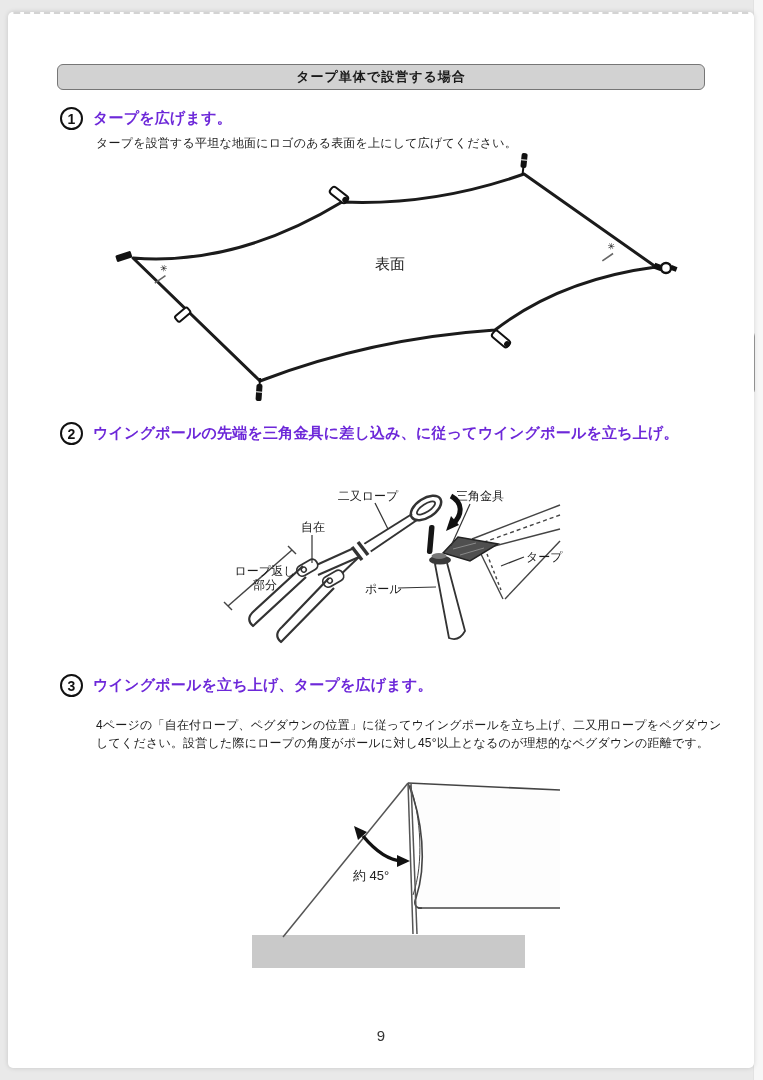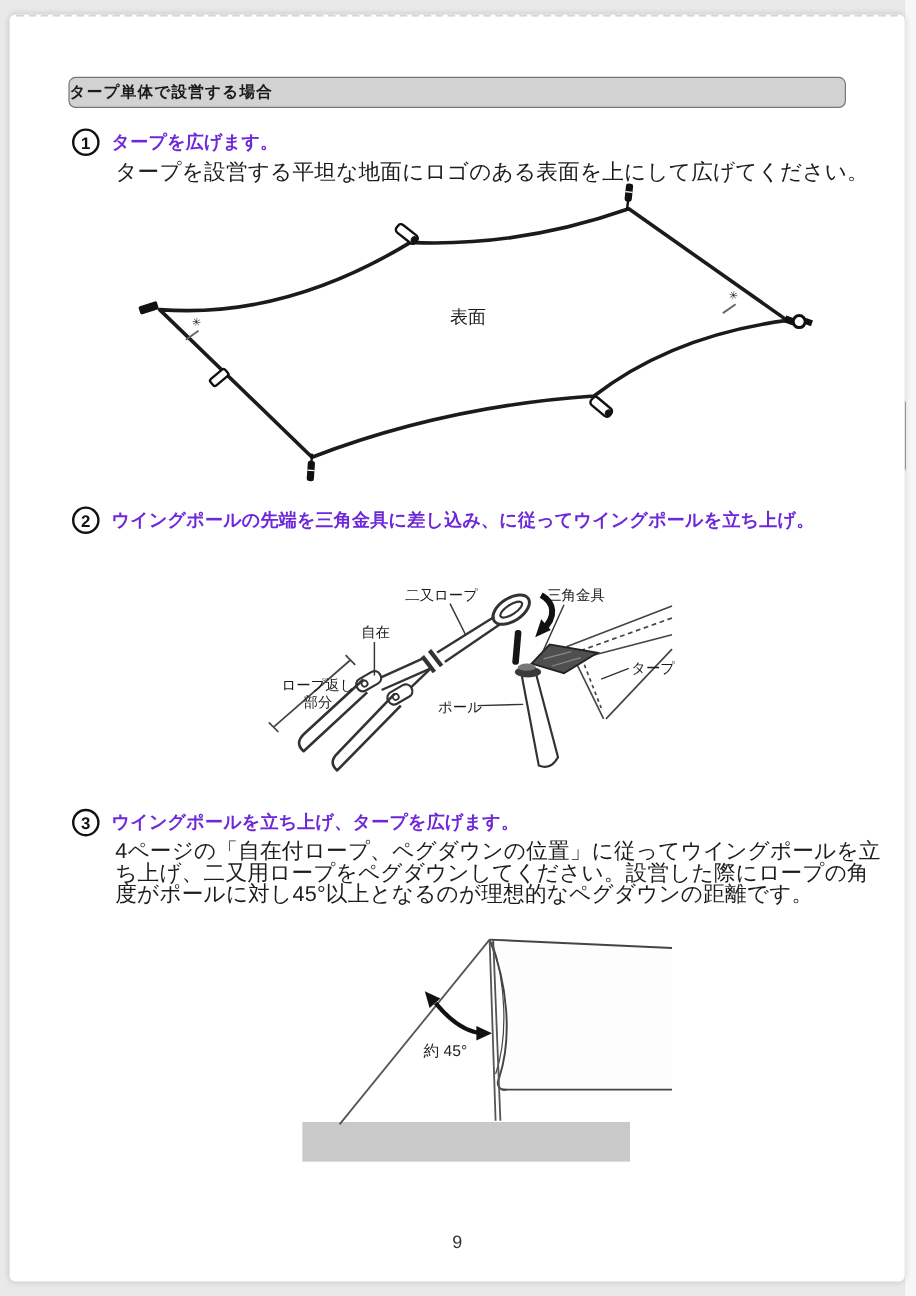--- a/index.html
+++ b/index.html
@@ -25,32 +25,32 @@
   }
   .page-top-edge{
     position:absolute;left:4px;top:0;width:738px;height:0;
     border-top:2px dashed #d4d4d4;border-radius:5px 5px 0 0;
   }
   .banner{
     position:absolute;left:49px;top:52px;width:648px;height:26px;
     background:var(--banner_fill,#d2d2d2);
     border:1.5px solid var(--banner_border,#767676);
     border-radius:6px;box-sizing:border-box;
-    display:flex;align-items:center;
+    display:flex;align-items:center;justify-content:center;
     font-size:13px;font-weight:bold;letter-spacing:1px;color:#1a1a1a;
   }
   .step-head{position:absolute;display:flex;align-items:center;gap:10px;}
   .step-badge{
     width:23px;height:23px;border:2px solid #111;border-radius:50%;
     box-sizing:border-box;display:flex;align-items:center;justify-content:center;
     font-size:14px;font-weight:bold;color:#111;flex:0 0 auto;
   }
   .step-title{font-size:15px;font-weight:bold;color:#6d28d9;letter-spacing:0.2px;}
   .step-desc{
-    position:absolute;font-size:18px;line-height:18px;color:#1c1c1c;
+    position:absolute;font-size:12px;line-height:18px;color:#1c1c1c;
     letter-spacing:0.2px;
   }
   .diagram{position:absolute;}
   .page-number{
     position:absolute;left:0;top:1015px;width:746px;text-align:center;
     font-size:15px;color:#333;
   }
   svg text{font-family:"Liberation Sans","DejaVu Sans",sans-serif;}
 </style>
 </head>
@@ -209,21 +209,21 @@
     <text x="57" y="88" font-size="12" text-anchor="middle" fill="#1b1b1b">ロープ返し</text>
     <text x="57" y="102" font-size="12" text-anchor="middle" fill="#1b1b1b">部分</text>
     <text x="157" y="106" font-size="12" fill="#1b1b1b">ポール</text>
     <text x="318" y="74" font-size="12" fill="#1b1b1b">タープ</text>
   </svg>
 
   <div class="step-head" style="left:52px;top:662px;">
     <div class="step-badge">3</div>
     <div class="step-title">ウイングポールを立ち上げ、タープを広げます。</div>
   </div>
-  <div class="step-desc" style="left:88px;top:688px;width:638px;">4ページの「自在付ロープ、ペグダウンの位置」に従ってウイングポールを立ち上げ、二又用ロープをペグダウンしてください。設営した際にロープの角度がポールに対し45°以上となるのが理想的なペグダウンの距離です。</div>
+  <div class="step-desc" style="left:88px;top:704px;width:638px;">4ページの「自在付ロープ、ペグダウンの位置」に従ってウイングポールを立ち上げ、二又用ロープをペグダウンしてください。設営した際にロープの角度がポールに対し45°以上となるのが理想的なペグダウンの距離です。</div>
 
   <svg class="diagram" style="left:242px;top:745px;" width="320" height="228" viewBox="0 0 320 228">
     <rect x="2" y="178" width="273" height="33" style="fill:var(--ground,#c9c9c9)"></rect>
     <path d="M158,26 L310,33 L310,151 L171,151 C163,146 166,140 167,136 C174,104 171,58 158,26 Z" fill="#fdfdfd"></path>
     <g stroke="#444" stroke-width="1.6" fill="none">
       <path d="M158,26 L310,33"></path>
       <path d="M168,151 L310,151"></path>
       <path d="M158,26 C173,62 177,108 166,141 C163,147 166,152 172,151"></path>
       <path d="M160,28 C171,60 174,106 163,138" stroke-width="1"></path>
     </g>

